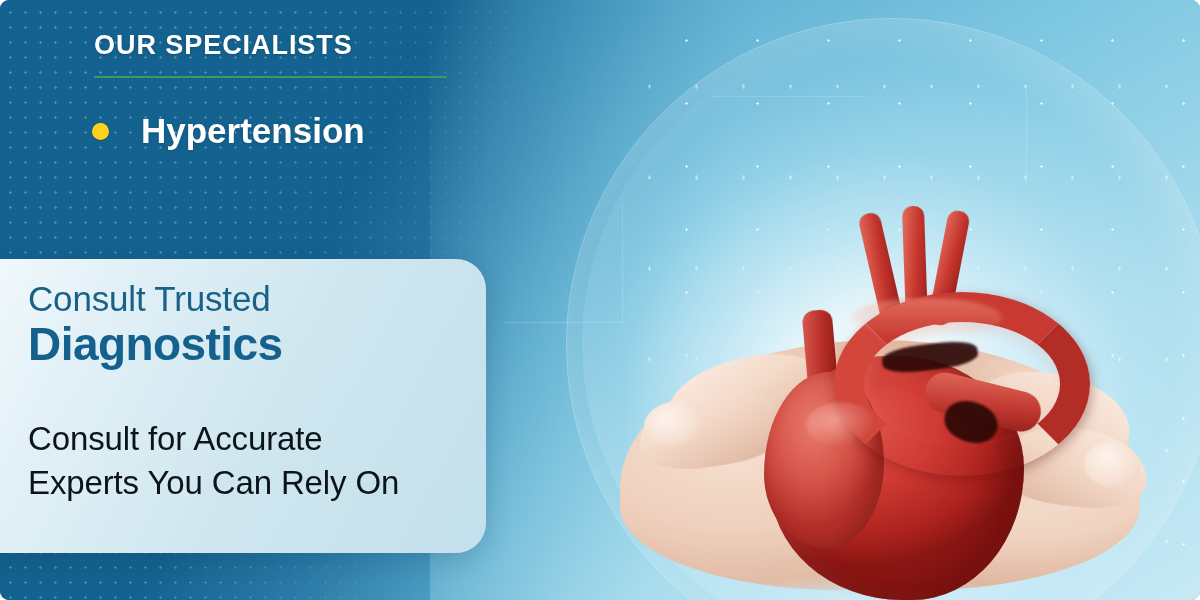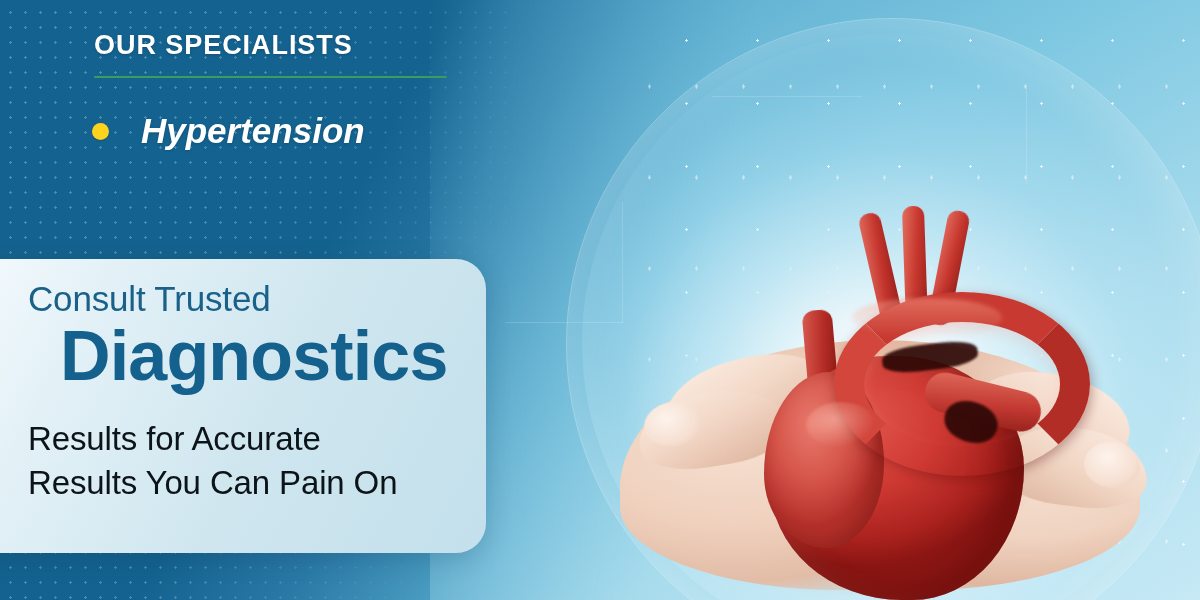--- a/index.html
+++ b/index.html
@@ -1,20 +1,21 @@
 <!DOCTYPE html>
 <html><head>
 <meta charset="utf-8">
 <style>
   html,body{margin:0;padding:0;background:#fff;}
   body{font-family:"Liberation Sans", sans-serif;}
 
   .banner{
     position:relative;width:1200px;height:600px;overflow:hidden;
     background:#1b6a96;
+    border-radius:9px;
   }
 
   
   .bg-base{
     position:absolute;inset:0;
     background:linear-gradient(118deg,
         #14628f 0%, #14628f 30%,
         #2a79a6 40%, #53a6c9 52%,
         #7cc4dd 64%, #a3d9ea 78%, #bfe6f3 100%);
   }
@@ -68,21 +69,21 @@
   .al4{left:1026px;top:88px;width:1px;height:96px;}
 
   
   .eyebrow-wrap{position:absolute;left:94px;top:32px;width:368px;}
   .eyebrow{
     color:#ffffff;font-weight:700;font-size:27px;letter-spacing:.035em;
     line-height:1;text-shadow:0 1px 3px rgba(0,0,0,.18);white-space:nowrap;
   }
   .eyebrow-rule{margin-top:17px;height:2px;width:353px;background:#3f9a5e;border-radius:1px;}
 
-  .spec-list{position:absolute;left:92px;top:113px;width:420px;font-style:italic;}
+  .spec-list{position:absolute;left:92px;top:113px;width:420px;}
   .spec-item{display:flex;align-items:center;margin-bottom:21px;}
   .spec-dot{
     width:17px;height:17px;border-radius:50%;background:#ffd21e;flex:0 0 auto;
     box-shadow:0 1px 2px rgba(0,0,0,.16);
   }
   .spec-label{
     margin-left:32px;color:#ffffff;font-weight:700;font-size:35px;line-height:1.05;
     text-shadow:0 1px 3px rgba(0,0,0,.16);white-space:nowrap;
   }
 
@@ -94,23 +95,22 @@
     box-shadow:0 6px 26px rgba(8,50,80,.20);
     padding-left:30px;box-sizing:border-box;
   }
   .hl-line1{
     position:absolute;left:58px;top:22px;
     color:#1a6189;font-size:35px;font-weight:400;line-height:1;letter-spacing:-.005em;
     white-space:nowrap;
   }
   .hl-line2{
     position:absolute;left:58px;top:62px;
-    color:#14618d;font-size:70px;font-weight:700;line-height:1;letter-spacing:-.012em;
+    color:#14618d;font-size:46px;font-weight:700;line-height:1;letter-spacing:-.012em;
     white-space:nowrap;
-    margin-left:32px;
   }
   .hl-sub{
     position:absolute;left:58px;top:159px;
     color:#0c1419;font-size:33px;font-weight:400;line-height:1.27;letter-spacing:-.004em;
     white-space:nowrap;
   }
   .hl-sub div+div{margin-top:2px;}
 
   
   .hero{position:absolute;left:598px;top:206px;width:560px;height:394px;}
@@ -250,18 +250,18 @@
     <div class="spec-item">
       <span class="spec-dot"></span>
       <span class="spec-label">Hypertension</span>
     </div>
   </div>
 
   <div class="headline-card">
     <div class="hl-line1">Consult Trusted</div>
     <div class="hl-line2">Diagnostics</div>
     <div class="hl-sub">
-      <div>Results for Accurate</div>
-      <div>Results You Can Pain On</div>
+      <div>Consult for Accurate</div>
+      <div>Experts You Can Rely On</div>
     </div>
   </div>
 
 </div>
 
 </body></html>

